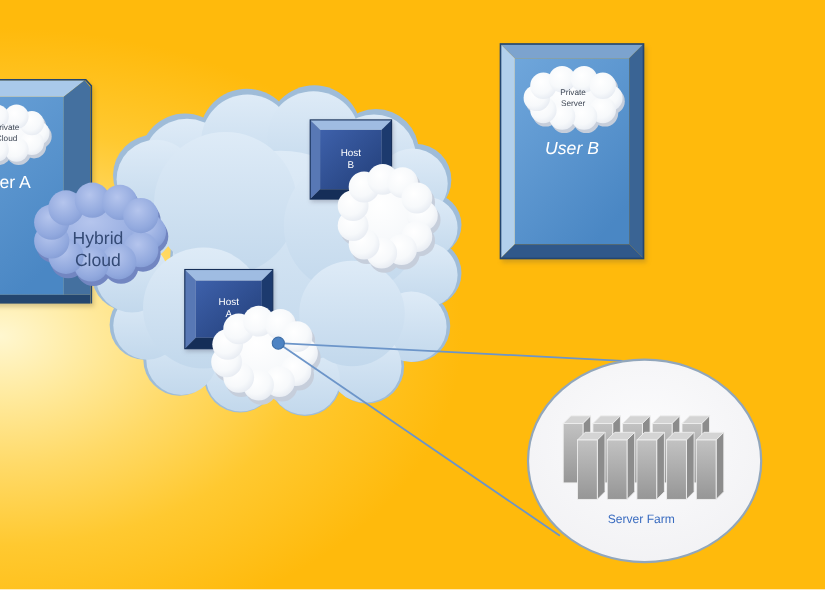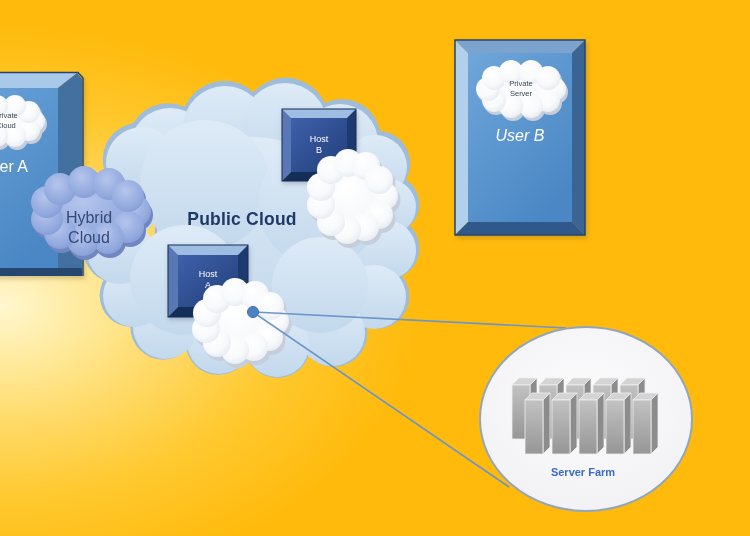--- a/index.html
+++ b/index.html
@@ -14,21 +14,21 @@
   .softshadow{filter:drop-shadow(1px 2px 2px rgba(90,90,110,0.35));}
   .lbl{
     position:absolute; transform:translate(-50%,-50%);
     text-align:center; white-space:pre-line; pointer-events:none;
   }
   .lbl-public  {font-size:17.5px; font-weight:bold; color:#1F3864; letter-spacing:.2px;}
   .lbl-hybrid  {font-size:16px; color:#344A75; line-height:20px;}
   .lbl-host    {font-size:9px;  color:#FFFFFF; line-height:11px; font-weight:400;}
   .lbl-user    {font-size:16px; color:#FFFFFF;}
   .lbl-private {font-size:7.5px; color:#3D4654; line-height:10px;}
-  .lbl-server  {font-size:11px; color:#3A6CC0; font-weight:700;}
+  .lbl-server  {font-size:11px; color:#3A6CC0; font-weight:400;}
 </style>
 </head>
 <body>
 
 <div id="stage">
 
   <svg id="diagram-svg" width="750" height="536" viewBox="0 0 750 536">
     <defs>
       <linearGradient id="gFace" x1="0" y1="0" x2="0.7" y2="1">
         <stop offset="0" stop-color="#6FA6DB"></stop>
@@ -315,21 +315,20 @@
     </g>
 
     <circle cx="253" cy="312" r="5.5" fill="#4D83C3" stroke="#3E6FA8" stroke-width="1"></circle>
   </svg>
 
   <div class="lbl lbl-user" style="left:4px;   top:167px;">User A</div>
   <div class="lbl lbl-private" style="left:6px;   top:121px;">Private
 Cloud</div>
   <div class="lbl lbl-hybrid" style="left:89px;  top:212px;margin-top:16px;">Hybrid
 Cloud</div>
-  <div class="lbl lbl-public" style="left:242px; top:219px;">Public Cloud</div>
   <div class="lbl lbl-host" style="left:208px; top:280px;">Host
 A</div>
   <div class="lbl lbl-host" style="left:319px; top:145px;">Host
 B</div>
   <div class="lbl lbl-user" style="left:520px; top:136px;font-style:italic;">User B</div>
   <div class="lbl lbl-private" style="left:521px; top:89px;">Private
 Server</div>
   <div class="lbl lbl-server" style="left:583px; top:472px;">Server Farm</div>
 </div>
 

